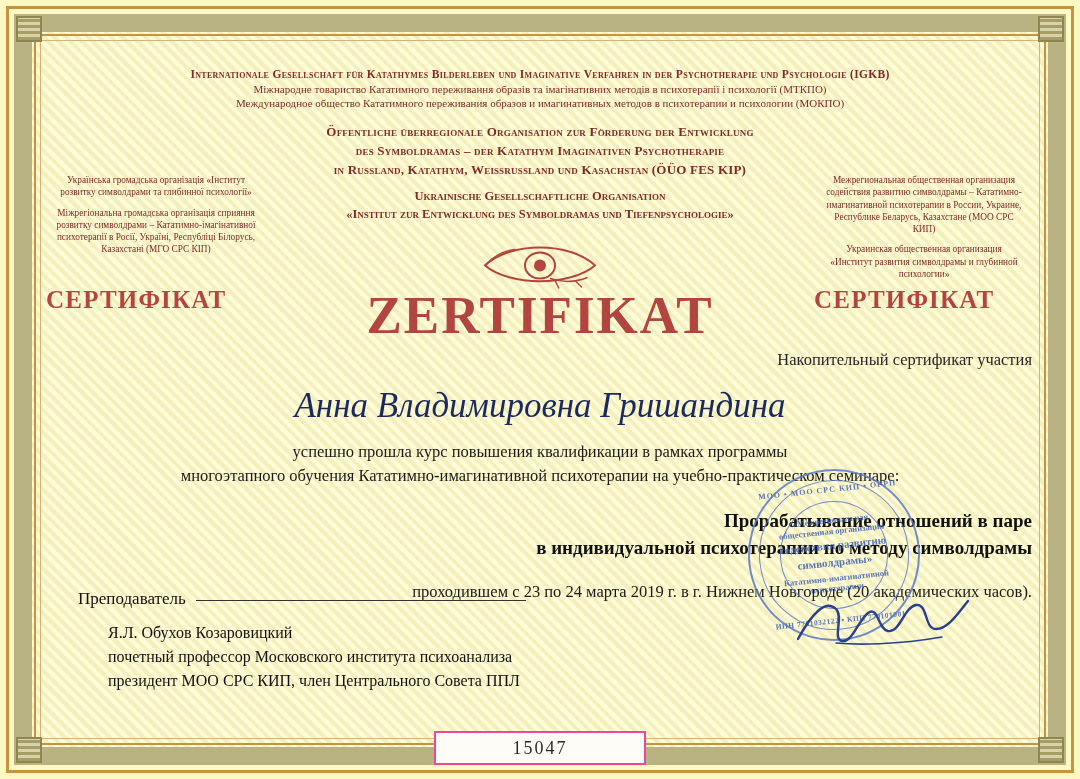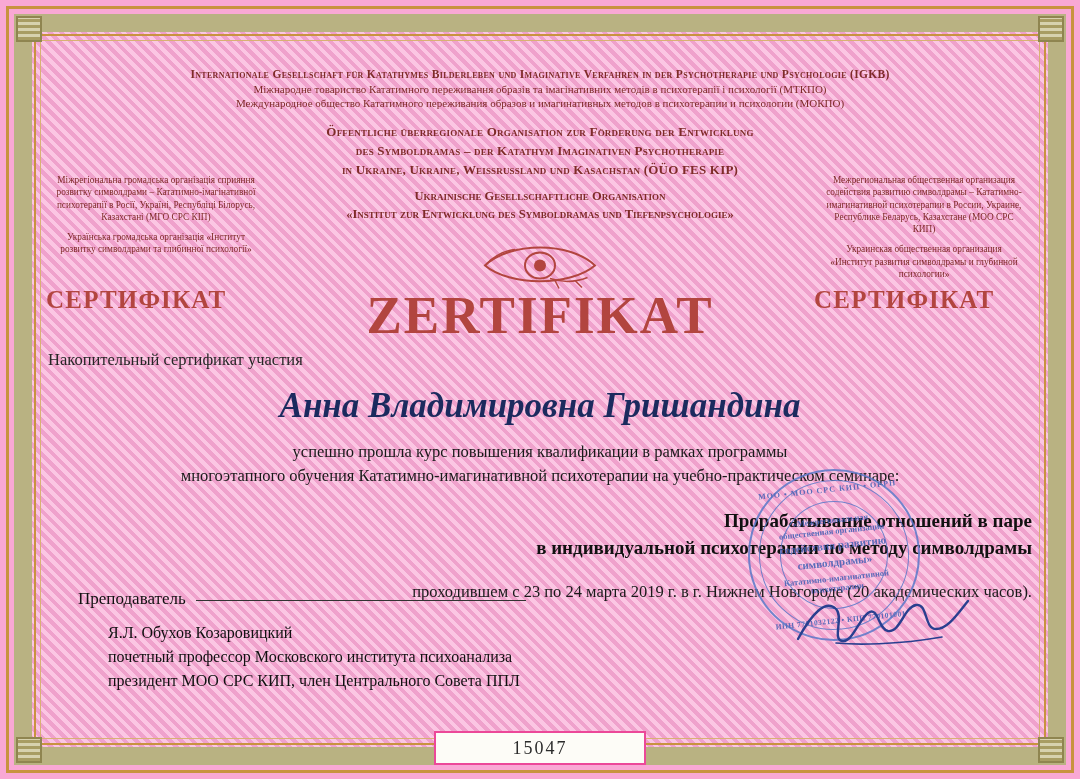--- a/index.html
+++ b/index.html
@@ -11,21 +11,21 @@
     width: 1080px;
     height: 779px;
     font-family: "Liberation Serif", serif;
     overflow: hidden;
   }
 
   .certificate {
     position: relative;
     width: 1080px;
     height: 779px;
-    background: #f9a8d4;
+    background: #fef9c3;
     box-sizing: border-box;
   }
 
   
   .frame-outer {
     position: absolute;
     left: 6px; top: 6px; right: 6px; bottom: 6px;
     border: 3px solid #c8933f;
     box-sizing: border-box;
   }
@@ -159,31 +159,31 @@
   .zertifikat {
     text-align: center;
     font-size: 53px;
     font-weight: bold;
     letter-spacing: 2px;
     color: #b2453f;
     line-height: 1;
     margin-top: -2px;
   }
   .subtitle {
-    text-align: left;
+    text-align: right;
     font-size: 16.5px;
     color: #262626;
     margin-top: 8px;
   }
 
   .recipient {
     text-align: center;
     font-size: 35px;
     font-style: italic;
-    font-weight: bold;
+    font-weight: normal;
     color: #1b2a5e;
     margin-top: 16px;
     font-family: "Liberation Serif", serif;
   }
 
   .body-text {
     text-align: center;
     font-size: 16.5px;
     color: #1a1a1a;
     margin-top: 14px;
@@ -334,31 +334,31 @@
 
     <div class="org-header">
       <div class="org-line-1">Internationale Gesellschaft für Katathymes Bilderleben und Imaginative Verfahren in der Psychotherapie und Psychologie (IGKB)</div>
       <div class="org-line-2">Міжнародне товариство Кататимного переживання образів та імагінативних методів в психотерапії і психології (МТКПО)</div>
       <div class="org-line-3">Международное общество Кататимного переживания образов и имагинативных методов в психотерапии и психологии (МОКПО)</div>
     </div>
 
     <div class="org-block-2">
       <div>Öffentliche überregionale Organisation zur Förderung der Entwicklung</div>
       <div>des Symboldramas – der Katathym Imaginativen Psychotherapie</div>
-      <div>in Ukraine, Ukraine, Weißrussland und Kasachstan (ÖÜO FES KIP)</div>
+      <div>in Russland, Katathym, Weißrussland und Kasachstan (ÖÜO FES KIP)</div>
     </div>
 
     <div class="org-block-3">
       <div>Ukrainische Gesellschaftliche Organisation</div>
       <div>«Institut zur Entwicklung des Symboldramas und Tiefenpsychologie»</div>
     </div>
 
     <div class="side-col left">
+      <div class="para">Українська громадська організація «Інститут розвитку символдрами та глибинної психології»</div>
       <div class="para">Міжрегіональна громадська організація сприяння розвитку символдрами – Кататимно-імагінативної психотерапії в Росії, Україні, Республіці Білорусь, Казахстані (МГО СРС КІП)</div>
-      <div class="para">Українська громадська організація «Інститут розвитку символдрами та глибинної психології»</div>
     </div>
     <div class="side-title left">СЕРТИФІКАТ</div>
 
     <div class="side-col right">
       <div class="para">Межрегиональная общественная организация содействия развитию символдрамы – Кататимно-имагинативной психотерапии в России, Украине, Республике Беларусь, Казахстане (МОО СРС КИП)</div>
       <div class="para">Украинская общественная организация «Институт развития символдрамы и глубинной психологии»</div>
     </div>
     <div class="side-title right">СЕРТИФІКАТ</div>
 
     <svg class="logo" viewBox="0 0 260 110">

